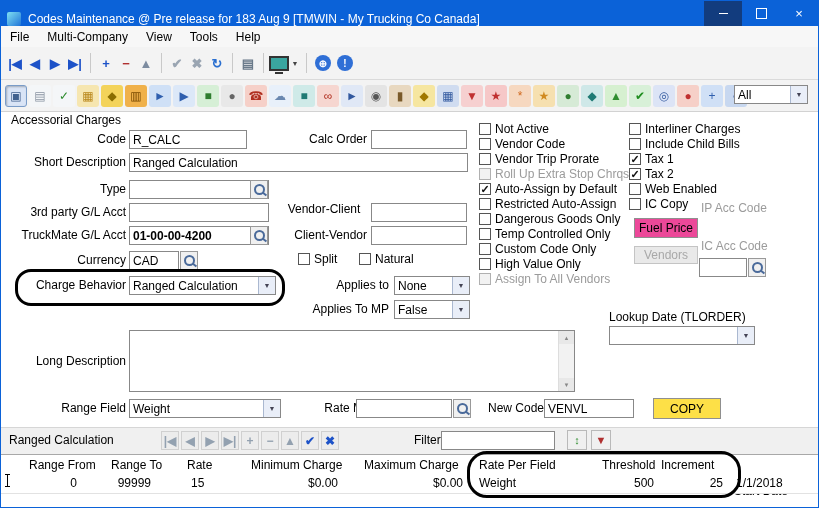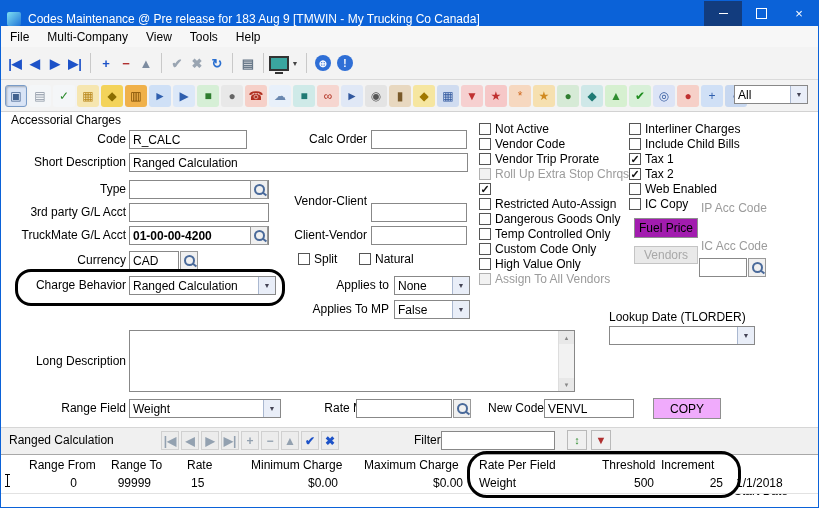--- a/index.html
+++ b/index.html
@@ -49,21 +49,21 @@
     display:flex;align-items:center;overflow:hidden;}
   .combo .val{flex:1;font-size:12px;padding:0 3px;white-space:nowrap;overflow:hidden;}
   .combo .arrow{width:16px;height:100%;background:#e9eef8;border-left:1px solid #aab8d0;
     display:flex;align-items:center;justify-content:center;flex:0 0 auto;}
   .combo .arrow::before{content:"▼";font-size:7px;color:#445;}
   .magbtn{position:absolute;width:18px;height:19px;background:#f0f0f0;border:1px solid #999;
     box-sizing:border-box;display:flex;align-items:center;justify-content:center;}
   .mag{width:7px;height:7px;border:2px solid #4a6a9a;border-radius:50%;position:relative;display:block;}
   .mag::after{content:"";position:absolute;width:5px;height:2px;background:#4a6a9a;
     transform:rotate(40deg);right:-4px;bottom:-2px;}
-  .btn{position:absolute;background:#a21caf;border:1px solid #8f8f8f;box-sizing:border-box;
+  .btn{position:absolute;background:#ec4899;border:1px solid #8f8f8f;box-sizing:border-box;
     display:flex;align-items:center;justify-content:center;font-size:12px;color:#000;text-align:center;}
   .btn.disabled{color:#a8a8a8;background:#e9e9e9;border-color:#c4c4c4;}
   .btn.two-line{font-size:10px;line-height:1.15;padding:1px;}
   
   .chk-col{position:absolute;display:flex;flex-direction:column;row-gap:2px;}
   .chk{display:flex;align-items:center;gap:4px;height:13px;font-size:12px;color:#000;white-space:nowrap;}
   .chk .box{width:12px;height:12px;border:1px solid #555;background:#fff;box-sizing:border-box;
     display:flex;align-items:center;justify-content:center;flex:0 0 auto;}
   .chk.checked .box::before{content:"✓";font-size:11px;font-weight:bold;color:#111;line-height:10px;}
   .chk.disabled{color:#9b9b9b;}
@@ -223,21 +223,21 @@
       <span class="val"></span>
     </div>
   <div class="magbtn" style="left:249px;top:179px;">
       <span class="mag"></span>
     </div>
 
   <span class="lbl lbl-r" style="left:8px;top:205px;width:117px;">3rd party G/L Acct</span>
   <div class="inp" style="left:128px;top:202px;width:140px;">
       <span class="val"></span>
     </div>
-  <span class="lbl lbl-r" style="left:280px;top:194px;width:86px;">Vendor-Client</span>
+  <span class="lbl lbl-r" style="left:280px;top:202px;width:86px;text-align:center;">Vendor-Client</span>
   <div class="inp" style="left:370px;top:202px;width:96px;">
       <span class="val"></span>
     </div>
 
   <span class="lbl lbl-r" style="left:8px;top:228px;width:117px;">TruckMate G/L Acct</span>
   <div class="inp" style="left:128px;top:225px;width:140px;font-weight:bold;">
       <span class="val">01-00-00-4200</span>
     </div>
   <div class="magbtn" style="left:249px;top:225px;">
       <span class="mag"></span>
@@ -298,21 +298,21 @@
   <div class="inp" style="left:355px;top:398px;width:96px;">
       <span class="val"></span>
     </div>
   <div class="magbtn" style="left:452px;top:398px;">
       <span class="mag"></span>
     </div>
   <span class="lbl" style="left:487px;top:401px;">New Code</span>
   <div class="inp" style="left:543px;top:398px;width:90px;">
       <span class="val">VENVL</span>
     </div>
-  <div class="btn" style="left:652px;top:397px;width:68px;height:21px;background:#f0abfc;">COPY</div>
+  <div class="btn" style="left:652px;top:397px;width:68px;height:21px;background:#fde047;">COPY</div>
 
   <div class="chk-col" style="left:478px;top:121px;">
 
   <div class="chk">
         <span class="box"></span>
         <span>Not Active</span>
       </div>
       <div class="chk">
         <span class="box"></span>
         <span>Vendor Code</span>
@@ -320,20 +320,21 @@
       <div class="chk">
         <span class="box"></span>
         <span>Vendor Trip Prorate</span>
       </div>
       <div class="chk disabled">
         <span class="box"></span>
         <span>Roll Up Extra Stop Chrqs</span>
       </div>
       <div class="chk checked">
         <span class="box"></span>
+        <span>Auto-Assign by Default</span>
       </div>
       <div class="chk">
         <span class="box"></span>
         <span>Restricted Auto-Assign</span>
       </div>
       <div class="chk">
         <span class="box"></span>
         <span>Dangerous Goods Only</span>
       </div>
       <div class="chk">

